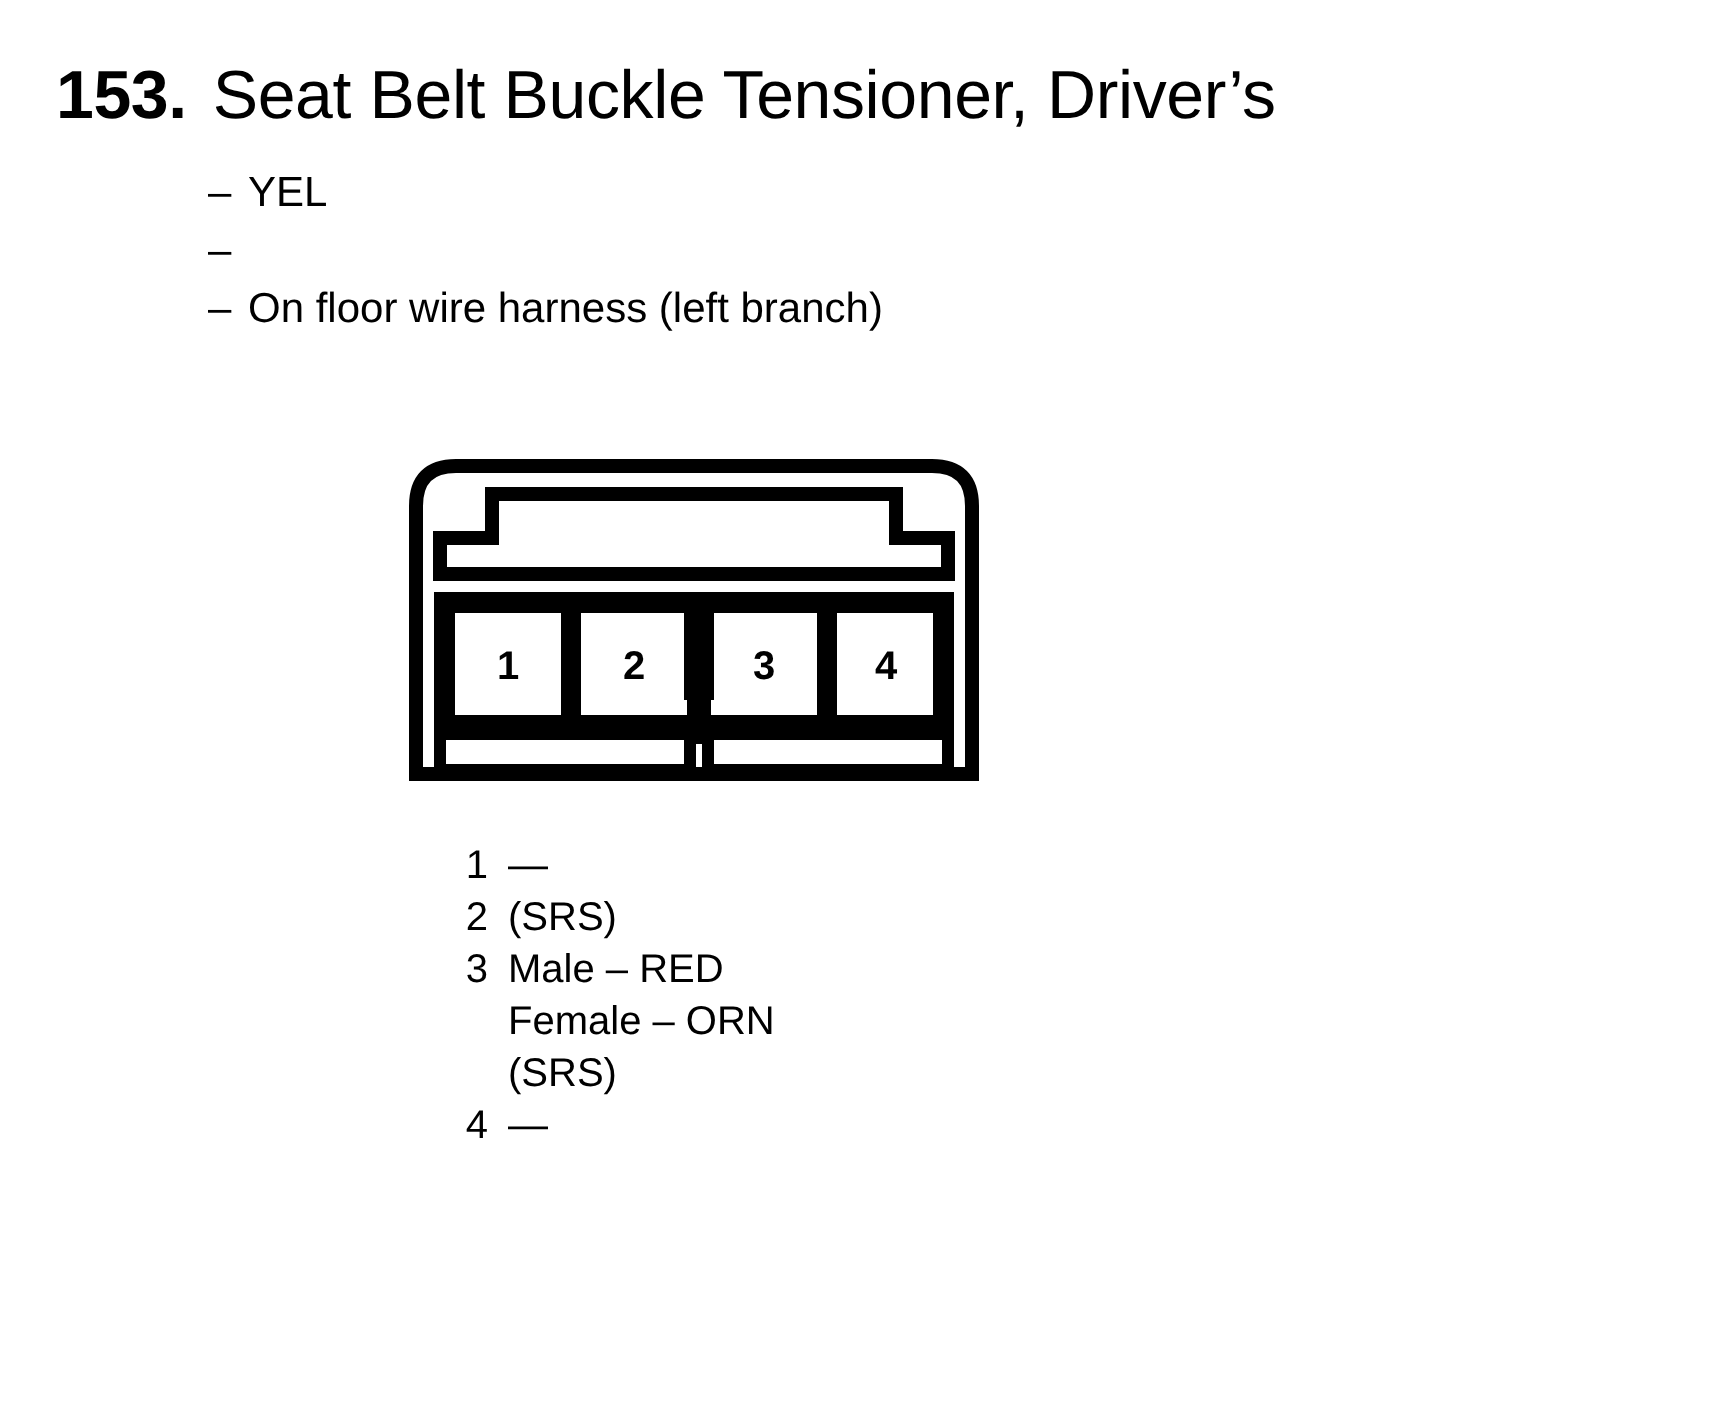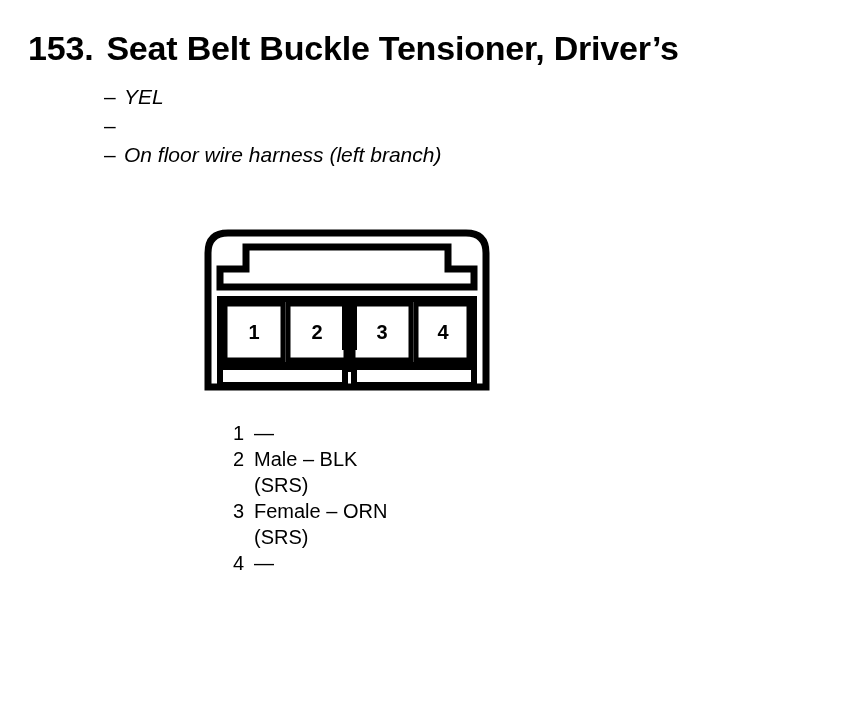--- a/index.html
+++ b/index.html
@@ -31,21 +31,21 @@
     align-items: baseline;
     white-space: nowrap;
   }
   .title-number {
     font-size: 34px;
     font-weight: bold;
     letter-spacing: -0.2px;
   }
   .title-text {
     font-size: 34px;
-    font-weight: bold;
+    font-weight: normal;
     letter-spacing: -0.2px;
     margin-left: 13px;
   }
 
   
   .bullets {
     position: absolute;
     left: 104px;
     top: 82px;
   }
@@ -55,21 +55,20 @@
     font-size: 21px;
     line-height: 29px;
     white-space: nowrap;
   }
   .bullet-dash {
     width: 20px;
     flex: 0 0 20px;
   }
   .bullet-label {
     flex: 0 0 auto;
-    font-style: italic;
   }
 
   
   .connector {
     position: absolute;
     left: 200px;
     top: 225px;
     width: 300px;
     height: 170px;
   }
@@ -170,28 +169,28 @@
     <div class="legend-row">
       <span class="legend-num">1</span>
       <span class="legend-body">
         <span class="legend-sub">—</span>
       </span>
     </div>
 
     <div class="legend-row">
       <span class="legend-num">2</span>
       <span class="legend-body">
-        <span class="legend-sub">Male – BLK</span>
         <span class="legend-sub">(SRS)</span>
       </span>
     </div>
 
     <div class="legend-row">
       <span class="legend-num">3</span>
       <span class="legend-body">
+        <span class="legend-sub">Male – RED</span>
         <span class="legend-sub">Female – ORN</span>
         <span class="legend-sub">(SRS)</span>
       </span>
     </div>
 
     <div class="legend-row">
       <span class="legend-num">4</span>
       <span class="legend-body">
         <span class="legend-sub">—</span>
       </span>

